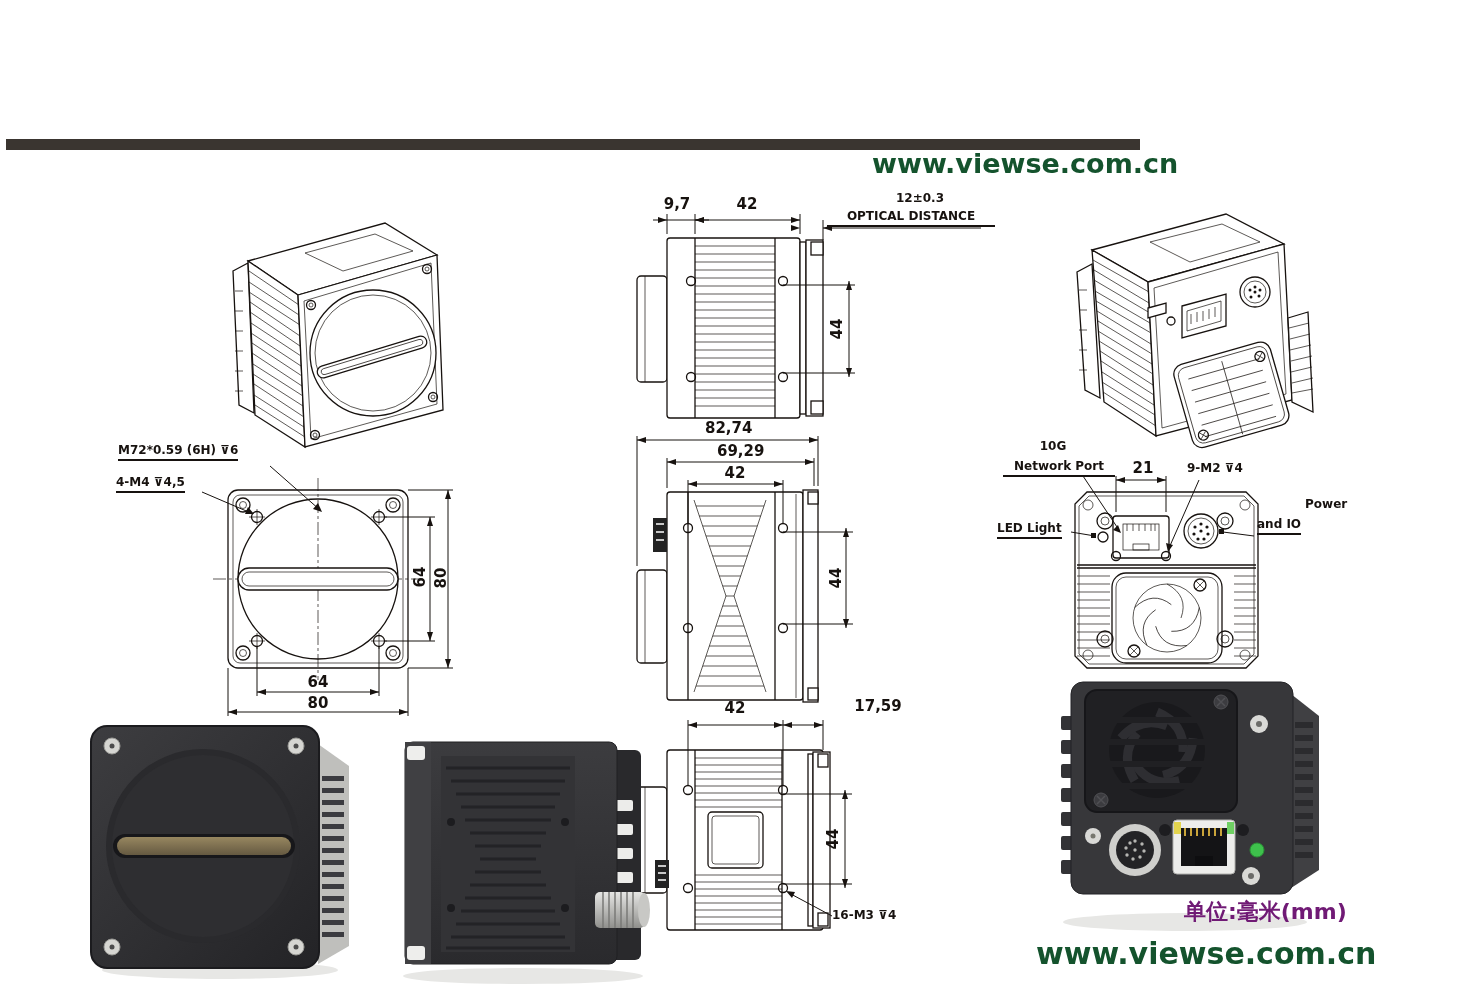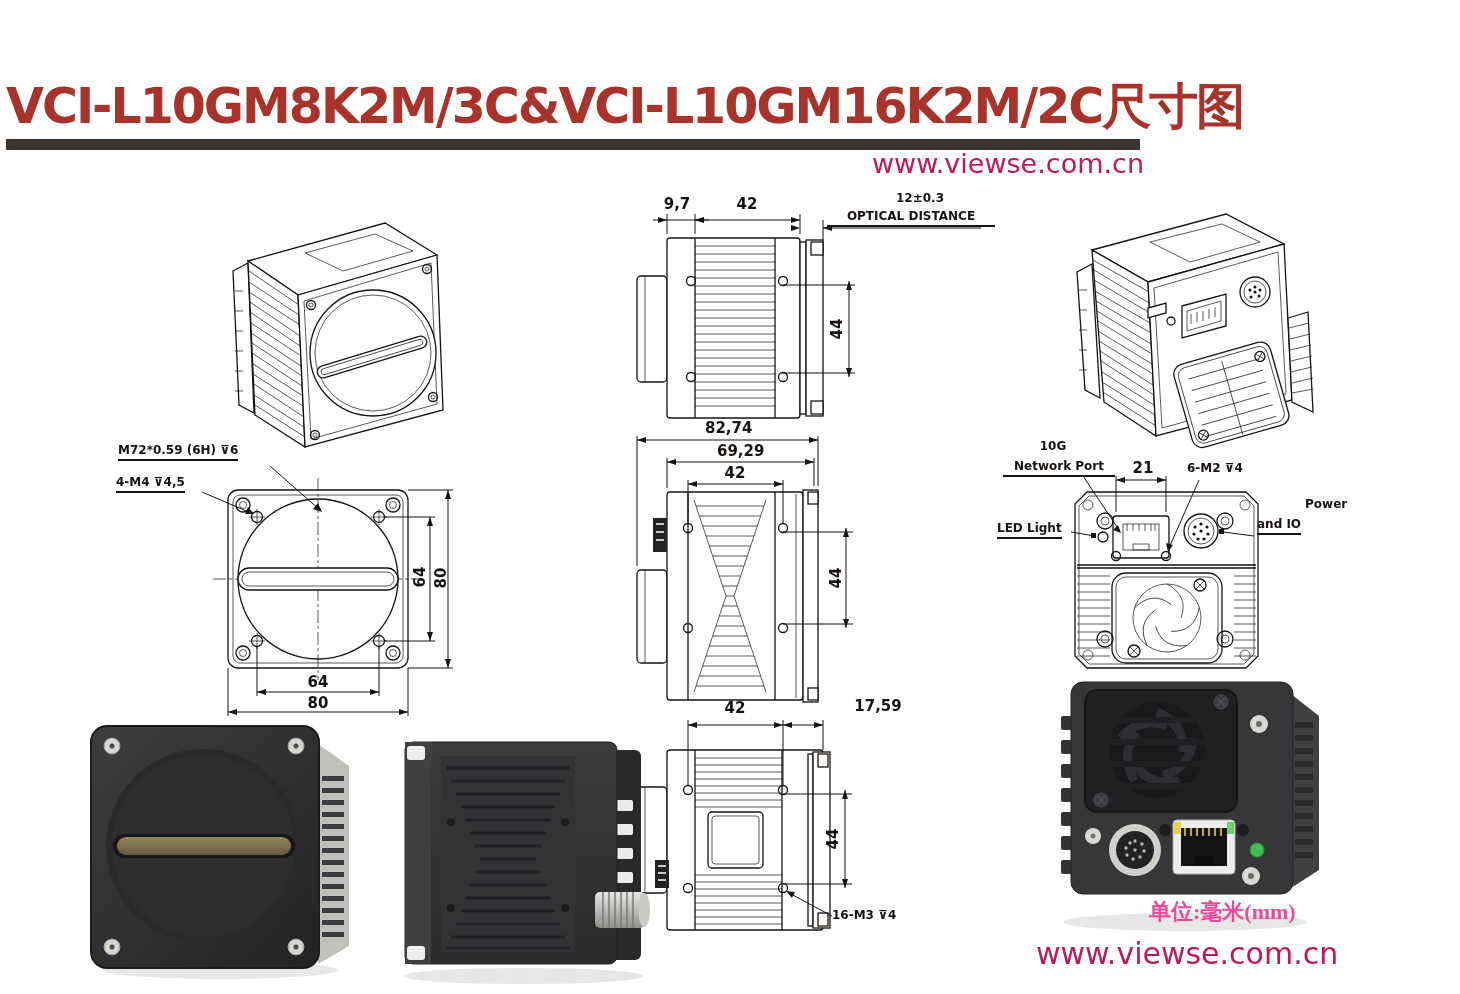--- a/index.html
+++ b/index.html
@@ -1,44 +1,43 @@
 <!DOCTYPE html>
 <html><head>
 <meta charset="utf-8">
 <style>
   html,body{margin:0;padding:0;background:#ffffff;}
   body{font-family:"DejaVu Sans","Liberation Sans",sans-serif;}
   .canvas{position:relative;width:1460px;height:994px;background:#fff;overflow:hidden;}
   .page-title{position:absolute;left:6px;top:74px;font-size:49px;font-weight:bold;letter-spacing:-2px;color:#a9322a;white-space:nowrap;margin:0;}
   .title-bar{position:absolute;left:6px;top:139px;width:1134px;height:11px;background:#3a3530;}
-  .watermark{position:absolute;color:#be185d;font-weight:normal;white-space:nowrap;}
+  .watermark{position:absolute;color:#14532d;font-weight:bold;white-space:nowrap;}
   .wm-top{left:872px;top:148px;font-size:27px;}
   .wm-bottom{left:1036px;top:936px;font-size:30px;}
-  .unit-label{position:absolute;left:1149px;top:897px;font-size:22px;font-weight:600;color:#ec4899;white-space:nowrap;font-family:Liberation Serif, serif;}
+  .unit-label{position:absolute;left:1184px;top:897px;font-size:22px;font-weight:600;color:#701a75;white-space:nowrap;}
   .view{position:absolute;}
   .view svg{overflow:visible;display:block;}
   .dim{position:absolute;font-weight:bold;font-size:15px;color:#17120f;text-align:center;white-space:nowrap;line-height:16px;}
   .ann{position:absolute;font-weight:bold;font-size:12px;color:#17120f;white-space:nowrap;line-height:17px;}
   .u{border-bottom:2px solid #17120f;}
   .v{width:30px;height:16px;transform:rotate(-90deg);}
   .ctr{text-align:center;}
   
   .ln{stroke:#17120f;stroke-width:1.3;fill:none;}
   .tn{stroke:#17120f;stroke-width:0.7;fill:none;}
   .dm{stroke:#17120f;stroke-width:1;fill:none;}
   .ah{fill:#17120f;stroke:none;}
   .wf{fill:#ffffff;}
   .cl{stroke:#17120f;stroke-width:0.7;stroke-dasharray:13 3 3 3;fill:none;}
 </style>
 </head>
 <body>
 
 <div class="canvas">
 
-  <h1 class="page-title">VCI-L10GM8K2M/3C&amp;VCI-L10GM16K2M/2C尺寸图</h1>
   <div class="title-bar"></div>
   <div class="watermark wm-top">www.viewse.com.cn</div>
   <div class="watermark wm-bottom">www.viewse.com.cn</div>
 
   <div class="view" style="left:185px;top:195px;width:300px;height:265px;">
     <svg width="300" height="265" viewBox="0 0 300 265">
       <g>
         <polygon class="ln wf" points="63,66 200,28 252,60 113,100"></polygon>
         <polygon class="tn" points="120,58 190,39 228,56 158,76"></polygon>
         <polygon class="ln wf" points="48,76 63,68 69,218 54,210"></polygon>
@@ -324,21 +323,21 @@
           <polygon class="ah" points="183,120 181,111 188,113"></polygon>
         <path class="dm" d="M86,100 L110,104"></path>
           <rect class="ah" x="106" y="101" width="5" height="5"></rect>
         <path class="dm" d="M269,104 L238,100"></path>
           <rect class="ah" x="234" y="97" width="5" height="5"></rect>
       </g>
     </svg>
     <span class="ann ctr" style="left:38px;top:6px;width:60px;">10G</span>
     <span class="ann u ctr" style="left:18px;top:26px;width:112px;">Network Port</span>
     <span class="dim" style="left:140px;top:28px;width:36px;">21</span>
-    <span class="ann" style="left:202px;top:28px;">6-M2 ⊽4</span>
+    <span class="ann" style="left:202px;top:28px;">9-M2 ⊽4</span>
     <span class="ann u" style="left:12px;top:88px;">LED Light</span>
     <span class="ann" style="left:274px;top:64px;margin-left:46px;">Power</span>
     <span class="ann u" style="left:272px;top:84px;">and IO</span>
   </div>
 
   <div class="view" style="left:622px;top:692px;width:300px;height:268px;">
     <svg width="300" height="268" viewBox="0 0 300 268">
       <g>
         <rect class="ln wf" x="15" y="95" width="30" height="106" rx="4"></rect>
         <line class="tn" x1="23" y1="95" x2="23" y2="201"></line>

